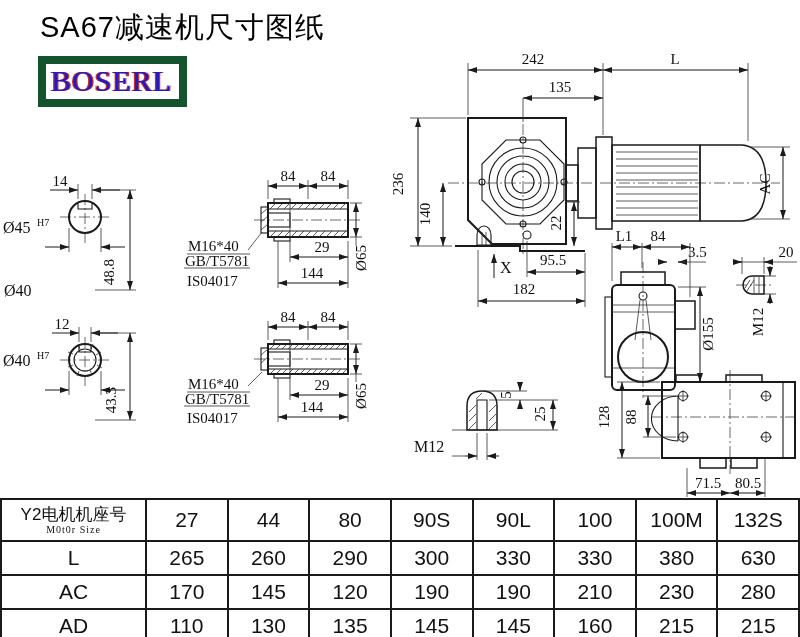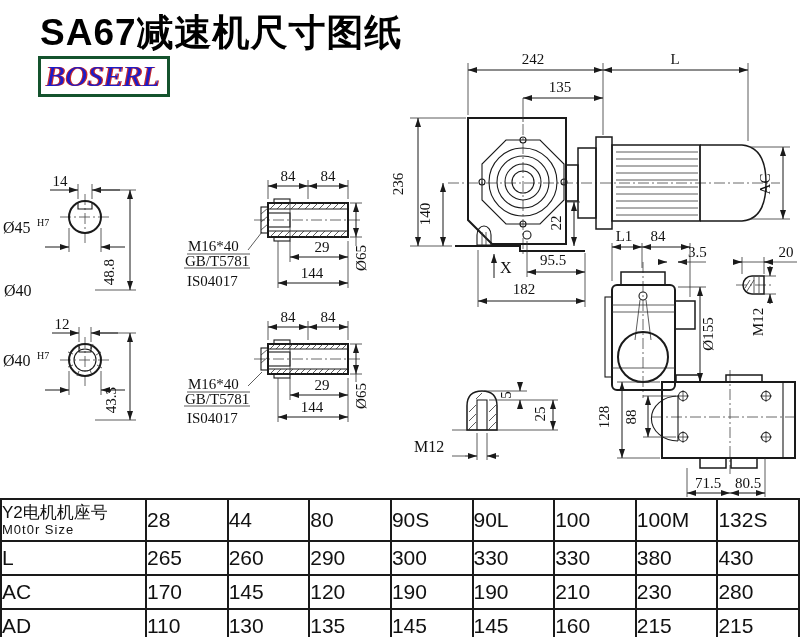--- a/index.html
+++ b/index.html
@@ -1,41 +1,41 @@
 <!DOCTYPE html>
 <html><head>
 <meta charset="utf-8">
 <style>
   html,body{margin:0;padding:0;}
   body{width:800px;height:637px;background:#ffffff;position:relative;overflow:hidden;
        font-family:"Liberation Sans",sans-serif;color:#111;}
-  .title{position:absolute;left:40px;top:8px;font-size:37px;font-weight:bold;color:#000;
+  .title{position:absolute;left:40px;top:8px;font-size:29px;font-weight:normal;color:#000;
          letter-spacing:1px;font-family:"Liberation Sans",sans-serif;white-space:nowrap;}
-  .logo{position:absolute;left:38px;top:56px;border:3px solid #14532d;background:#fff;
-        padding:0 7px 2px 5px;line-height:1.1;font-style:italic;}
+  .logo{position:absolute;left:38px;top:56px;border:8px solid #14532d;background:#fff;
+        padding:0 7px 2px 5px;line-height:1.1;}
   .logo span{font-family:"Liberation Serif",serif;font-size:30px;color:#1c1cc8;
         text-shadow:1.2px 0 0 #cc2b2b,-1.2px 0 0 #cc2b2b;letter-spacing:1px;}
   svg{position:absolute;left:0;top:0;}
   .o2{stroke:#1a1a1a;stroke-width:2;fill:none;}
   .o15{stroke:#1a1a1a;stroke-width:1.5;fill:none;}
   .o1{stroke:#1a1a1a;stroke-width:1.1;fill:none;}
   .thin{stroke:#333;stroke-width:0.8;fill:none;}
   .cl{stroke:#444;stroke-width:0.8;fill:none;stroke-dasharray:11 3 2 3;}
   .dim{stroke:#1a1a1a;stroke-width:1;fill:none;}
   text{font-family:"Liberation Serif",serif;font-size:15px;fill:#111;}
   text.ds{font-size:10px;}
   text.big{font-size:16px;}
   
   table.dims{position:absolute;left:0;top:498px;width:800px;border-collapse:collapse;
         table-layout:fixed;background:#fff;}
-  table.dims td{border:2px solid #1a1a1a;vertical-align:middle;
+  table.dims td{border:2px solid #1a1a1a;text-align:center;vertical-align:middle;
         font-size:21px;padding:0;height:32px;font-family:"Liberation Sans",sans-serif;}
   table.dims tr.hrow td{height:40px;}
   td .h1{font-size:17px;line-height:1.15;}
-  td .h2{font-size:13px;font-family:Liberation Sans, sans-serif;letter-spacing:1px;line-height:1.1;}
+  td .h2{font-size:10px;font-family:Liberation Serif, serif;letter-spacing:1px;line-height:1.1;}
 </style>
 </head>
 <body>
 
 <div class="title">SA67减速机尺寸图纸</div>
 <div class="logo"><span>BOSERL</span></div>
 
 <svg width="800" height="498" viewBox="0 0 800 498">
   <defs>
     <marker id="arr" markerUnits="userSpaceOnUse" markerWidth="9" markerHeight="7" refX="9" refY="3.5" orient="auto-start-reverse">
@@ -342,39 +342,39 @@
       <col>
       <col>
       <col>
   </colgroup>
   <tbody>
       <tr class="hrow">
     <td>
       <div class="h1">Y2电机机座号</div>
       <div class="h2">M0t0r Size</div>
     </td>
-    <td>28</td>
+    <td>27</td>
     <td>44</td>
     <td>80</td>
     <td>90S</td>
     <td>90L</td>
     <td>100</td>
     <td>100M</td>
     <td>132S</td>
   </tr>
   <tr>
     <td>L</td>
     <td>265</td>
     <td>260</td>
     <td>290</td>
     <td>300</td>
     <td>330</td>
     <td>330</td>
     <td>380</td>
-    <td>430</td>
+    <td>630</td>
   </tr>
   <tr>
     <td>AC</td>
     <td>170</td>
     <td>145</td>
     <td>120</td>
     <td>190</td>
     <td>190</td>
     <td>210</td>
     <td>230</td>

